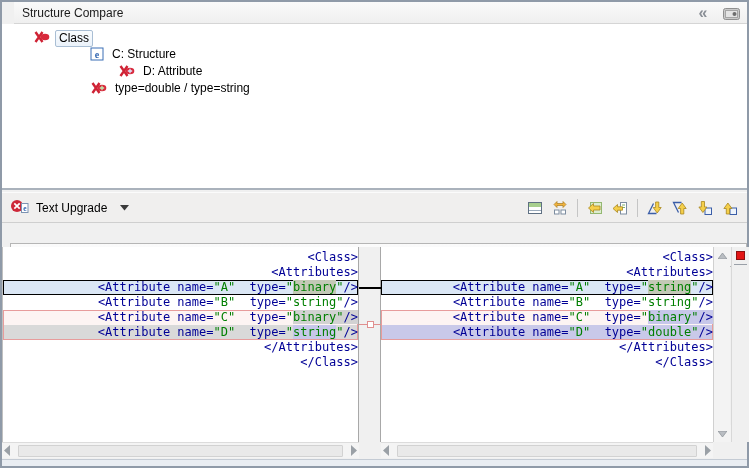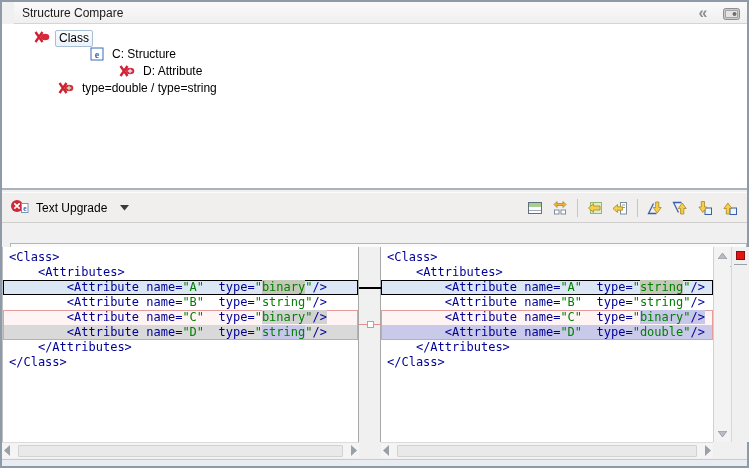--- a/index.html
+++ b/index.html
@@ -58,21 +58,21 @@
     position:absolute;left:356px;top:0;width:23px;height:195px;background:#f0f0f0;
     border-left:1px solid #a8a8a8;border-right:1px solid #a8a8a8;
   }
   #conn-black{position:absolute;left:0;top:40px;width:23px;height:2px;background:#000;}
   #conn-pink{position:absolute;left:0;top:77px;width:23px;height:1px;background:#e08f8f;}
   #conn-pink-handle{
     position:absolute;left:8px;top:74px;width:7px;height:7px;background:#fff;border:1px solid #e08f8f;
   }
   .code-line{
     height:15px;line-height:15px;white-space:pre;padding-left:6px;
-    font-family:"DejaVu Sans Mono","Liberation Mono",monospace;font-size:12px;
+    font-family:"DejaVu Sans Mono","Liberation Mono",monospace;font-size:12px;text-align:right;
   }
   .c-tag{color:#000096;} .c-val{color:#007f00;} .c-pln{color:#000;}
   .ln-sel{background:#dbe7f5;box-shadow:inset 0 0 0 1px #000;}
   .ln-pink{background:#fdf4f3;}
   .ln-gray{background:#d9d9d9;}
   .ln-lav{background:#c9c9e9;}
   .ln-pink-top{box-shadow:inset 0 1px 0 #e79c9c, inset 1px 0 0 #e79c9c, inset -1px 0 0 #e79c9c;}
   .ln-pink-bot{box-shadow:inset 0 -1px 0 #e79c9c, inset 1px 0 0 #e79c9c, inset -1px 0 0 #e79c9c;}
   .h-sel{background:#c3c9b6;} .h-gray{background:#d2d2d2;} .h-lav{background:#c7c7ea;}
   
@@ -136,21 +136,21 @@
       <div class="tree-row" style="padding-left: 117px;">
         <span style="display: inline-flex;">
           <svg width="16" height="14" viewBox="0 0 16 14">
             <path d="M1.5 2 L8.5 12 M8.5 2 L1.5 12" stroke="#cf2335" stroke-width="2.4" fill="none"></path>
             <ellipse cx="11" cy="7" rx="4.3" ry="3.3" fill="#d8293c"></ellipse>
             <path d="M11 4.8 v4.4 M8.8 7 h4.4" stroke="#dfe7ff" stroke-width="1.3"></path>
           </svg>
         </span>
         <span class="tree-label">D: Attribute</span>
       </div>
-      <div class="tree-row" style="padding-left: 56px;">
+      <div class="tree-row" style="padding-left: 89px;">
         <span style="display: inline-flex;">
           <svg width="16" height="14" viewBox="0 0 16 14">
             <path d="M1.5 2 L8.5 12 M8.5 2 L1.5 12" stroke="#cf2335" stroke-width="2.4" fill="none"></path>
             <ellipse cx="11" cy="7" rx="4.3" ry="3.3" fill="#d8293c"></ellipse>
             <path d="M11 4.8 v4.4 M8.8 7 h4.4" stroke="#bfe9b0" stroke-width="1.3"></path>
           </svg>
         </span>
         <span class="tree-label">type=double / type=string</span>
       </div>
     </div>

